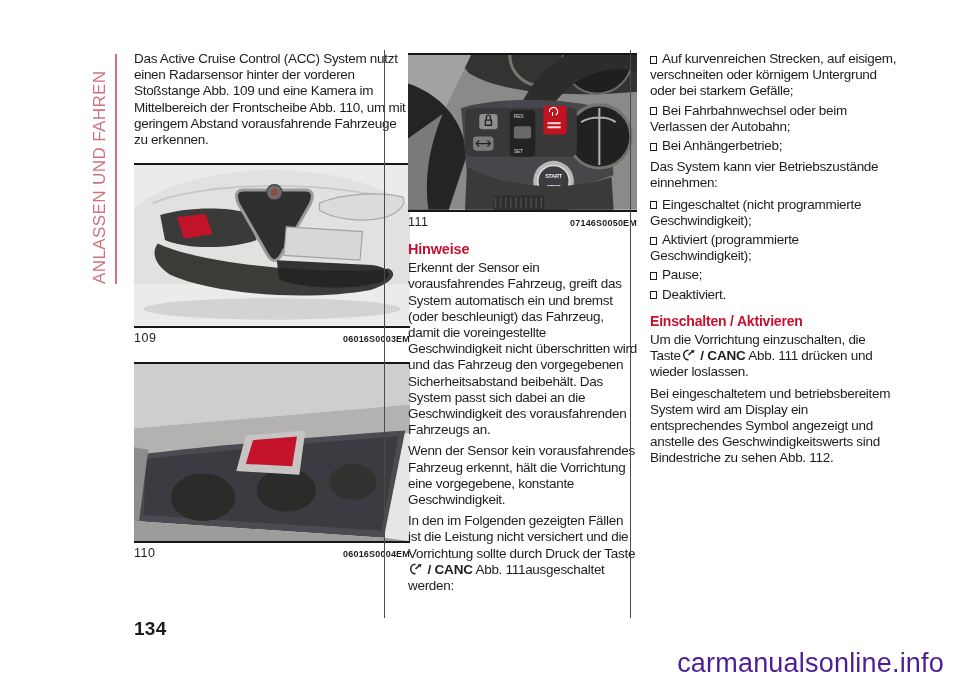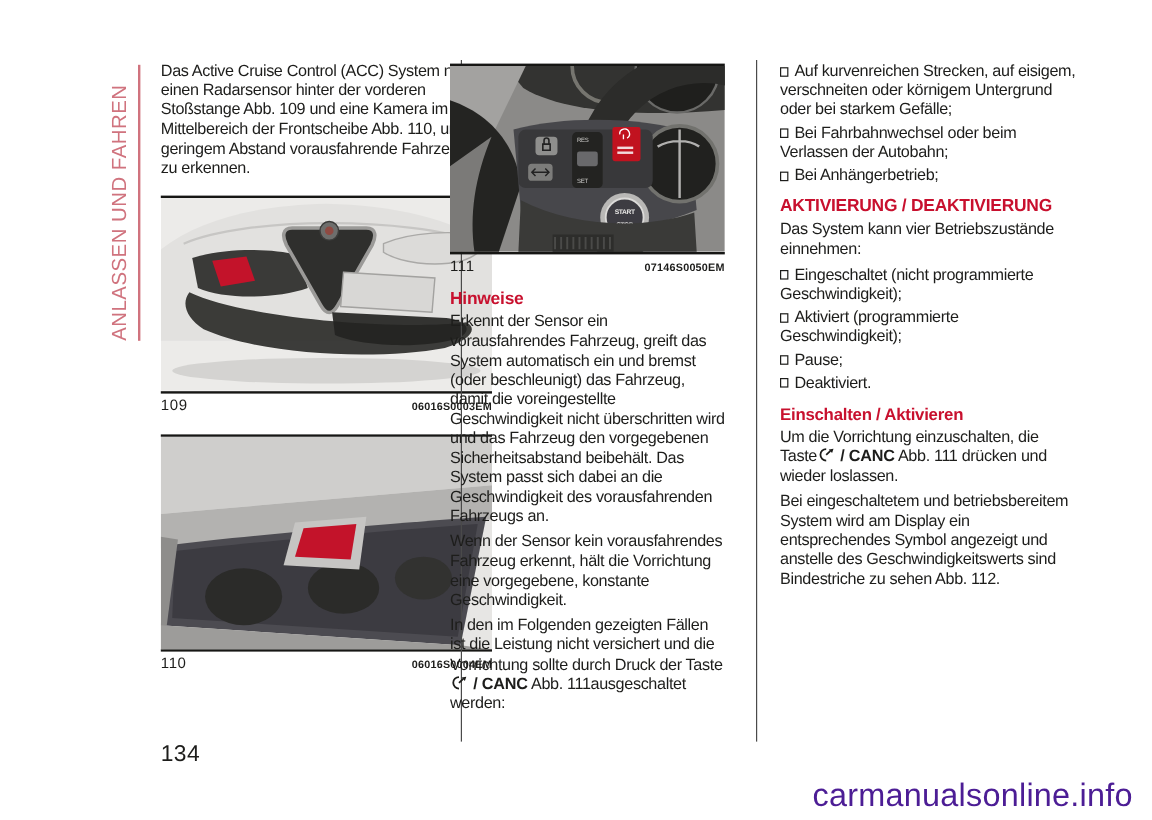--- a/index.html
+++ b/index.html
@@ -11,21 +11,21 @@
   
   .sidebar-label{
     position:absolute;left:90px;top:54px;height:230px;
     writing-mode:vertical-rl;transform:rotate(180deg);
     font-size:17px;letter-spacing:.4px;color:#d0737e;
     border-left:2px solid #d0737e;padding-left:5px;white-space:nowrap;
   }
   
   .col{position:absolute;top:51px;font-size:13.5px;line-height:16.2px;letter-spacing:-.3px;}
   .col1{left:134px;width:276px;}
-  .col2{left:375px;width:229px;}
+  .col2{left:408px;width:229px;}
   .col3{left:650px;width:247px;}
   .col p{margin:0 0 5px 0;}
   .divider{position:absolute;top:50px;width:1px;height:568px;background:#4a4a4a;}
   .d1{left:384px;}
   .d2{left:630px;}
   
   figure{margin:0;padding:0;}
   .fig{margin-top:15px;margin-bottom:12px;}
   .fig-first{margin-top:2px;margin-bottom:0;}
   .rule{border-top:2px solid #161614;width:100%;}
@@ -41,21 +41,21 @@
   ul.bullets{list-style:none;margin:0 0 5px 0;padding:0;}
   ul.bullets li{margin:0 0 3px 0;}
   .sq{
     display:inline-block;width:7px;height:8px;border:1.4px solid #1d1d1b;
     margin-right:5px;position:relative;top:.5px;box-sizing:border-box;
   }
   
   .acc-icon{display:inline-block;width:13px;height:12px;vertical-align:-1px;margin:0 2px 0 1px;}
   .bold{font-weight:bold;letter-spacing:-.2px;}
   
-  .page-number{position:absolute;left:134px;top:618px;font-size:19px;font-weight:normal;letter-spacing:.3px;}
+  .page-number{position:absolute;left:134px;top:618px;font-size:19px;font-weight:bold;letter-spacing:.3px;}
   .watermark{position:absolute;right:16px;top:648px;font-size:27px;color:#4c1d95;letter-spacing:.2px;}
 </style>
 </head>
 <body>
 
 <div class="page">
 
   <div class="sidebar-label">ANLASSEN UND FAHREN</div>
 
   <div class="col col1">
@@ -166,21 +166,20 @@
 
   <div class="divider d2"></div>
 
   <div class="col col3">
     <ul class="bullets">
       <li><span class="sq"></span><span>Auf kurvenreichen Strecken, auf eisigem, verschneiten oder körnigem Untergrund oder bei starkem Gefälle;</span></li>
       <li><span class="sq"></span><span>Bei Fahrbahnwechsel oder beim Verlassen der Autobahn;</span></li>
       <li><span class="sq"></span><span>Bei Anhängerbetrieb;</span></li>
     </ul>
 
-    <h3 class="red-h h-main">AKTIVIERUNG / DEAKTIVIERUNG</h3>
     <p>Das System kann vier Betriebszustände einnehmen:</p>
     <ul class="bullets">
       <li><span class="sq"></span><span>Eingeschaltet (nicht programmierte Geschwindigkeit);</span></li>
       <li><span class="sq"></span><span>Aktiviert (programmierte Geschwindigkeit);</span></li>
       <li><span class="sq"></span><span>Pause;</span></li>
       <li><span class="sq"></span><span>Deaktiviert.</span></li>
     </ul>
 
     <h4 class="red-h h-sub">Einschalten / Aktivieren</h4>
     <p><span>Um die Vorrichtung einzuschalten, die Taste</span><span class="acc-icon"><svg viewBox="0 0 13 12" xmlns="http://www.w3.org/2000/svg">

